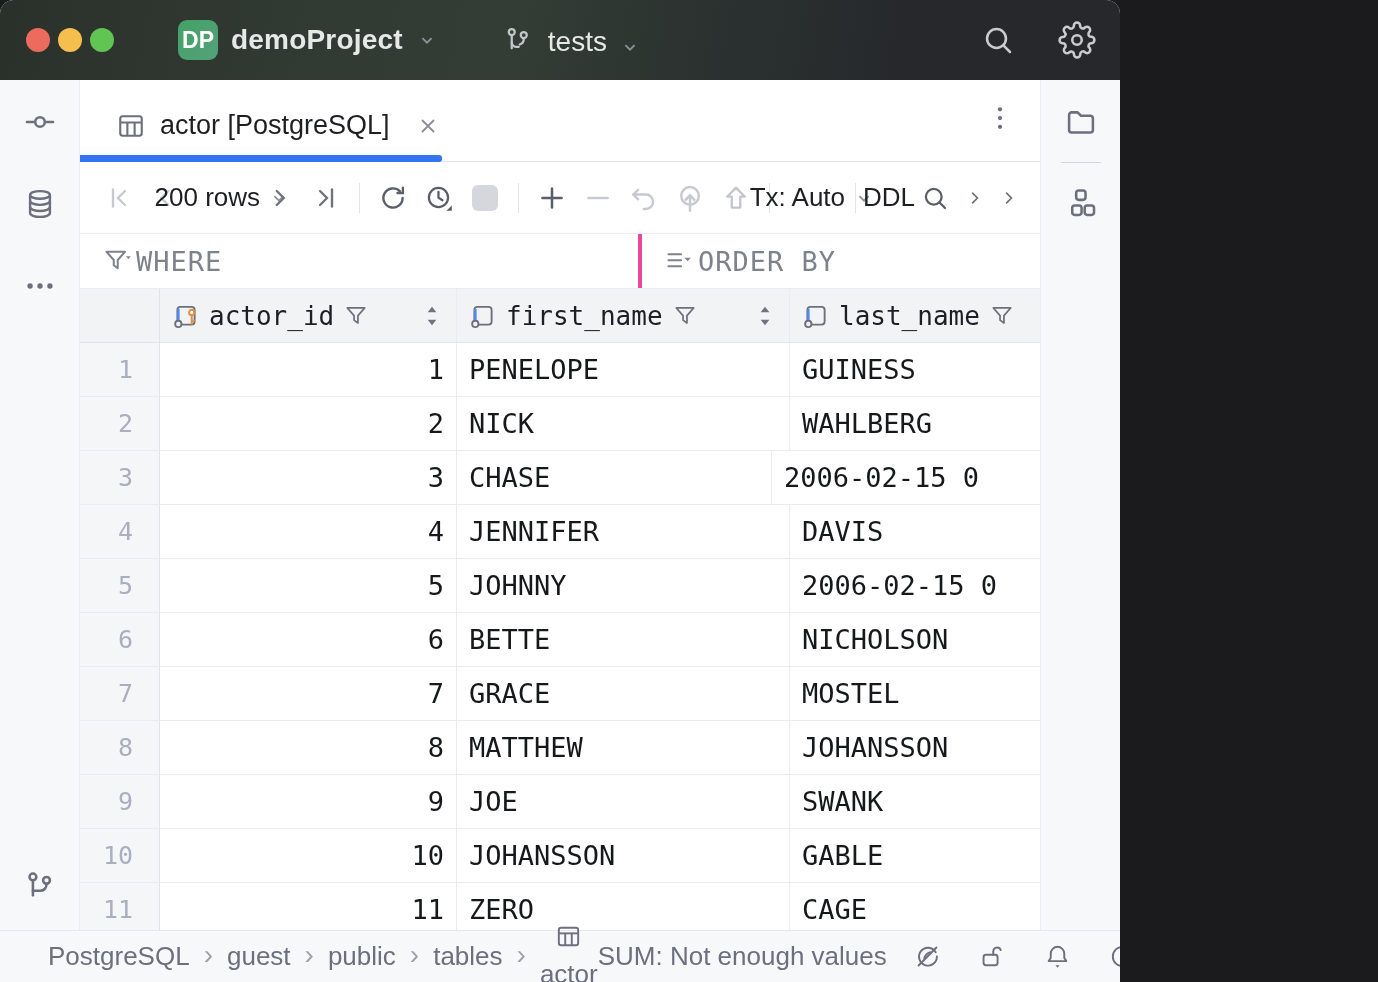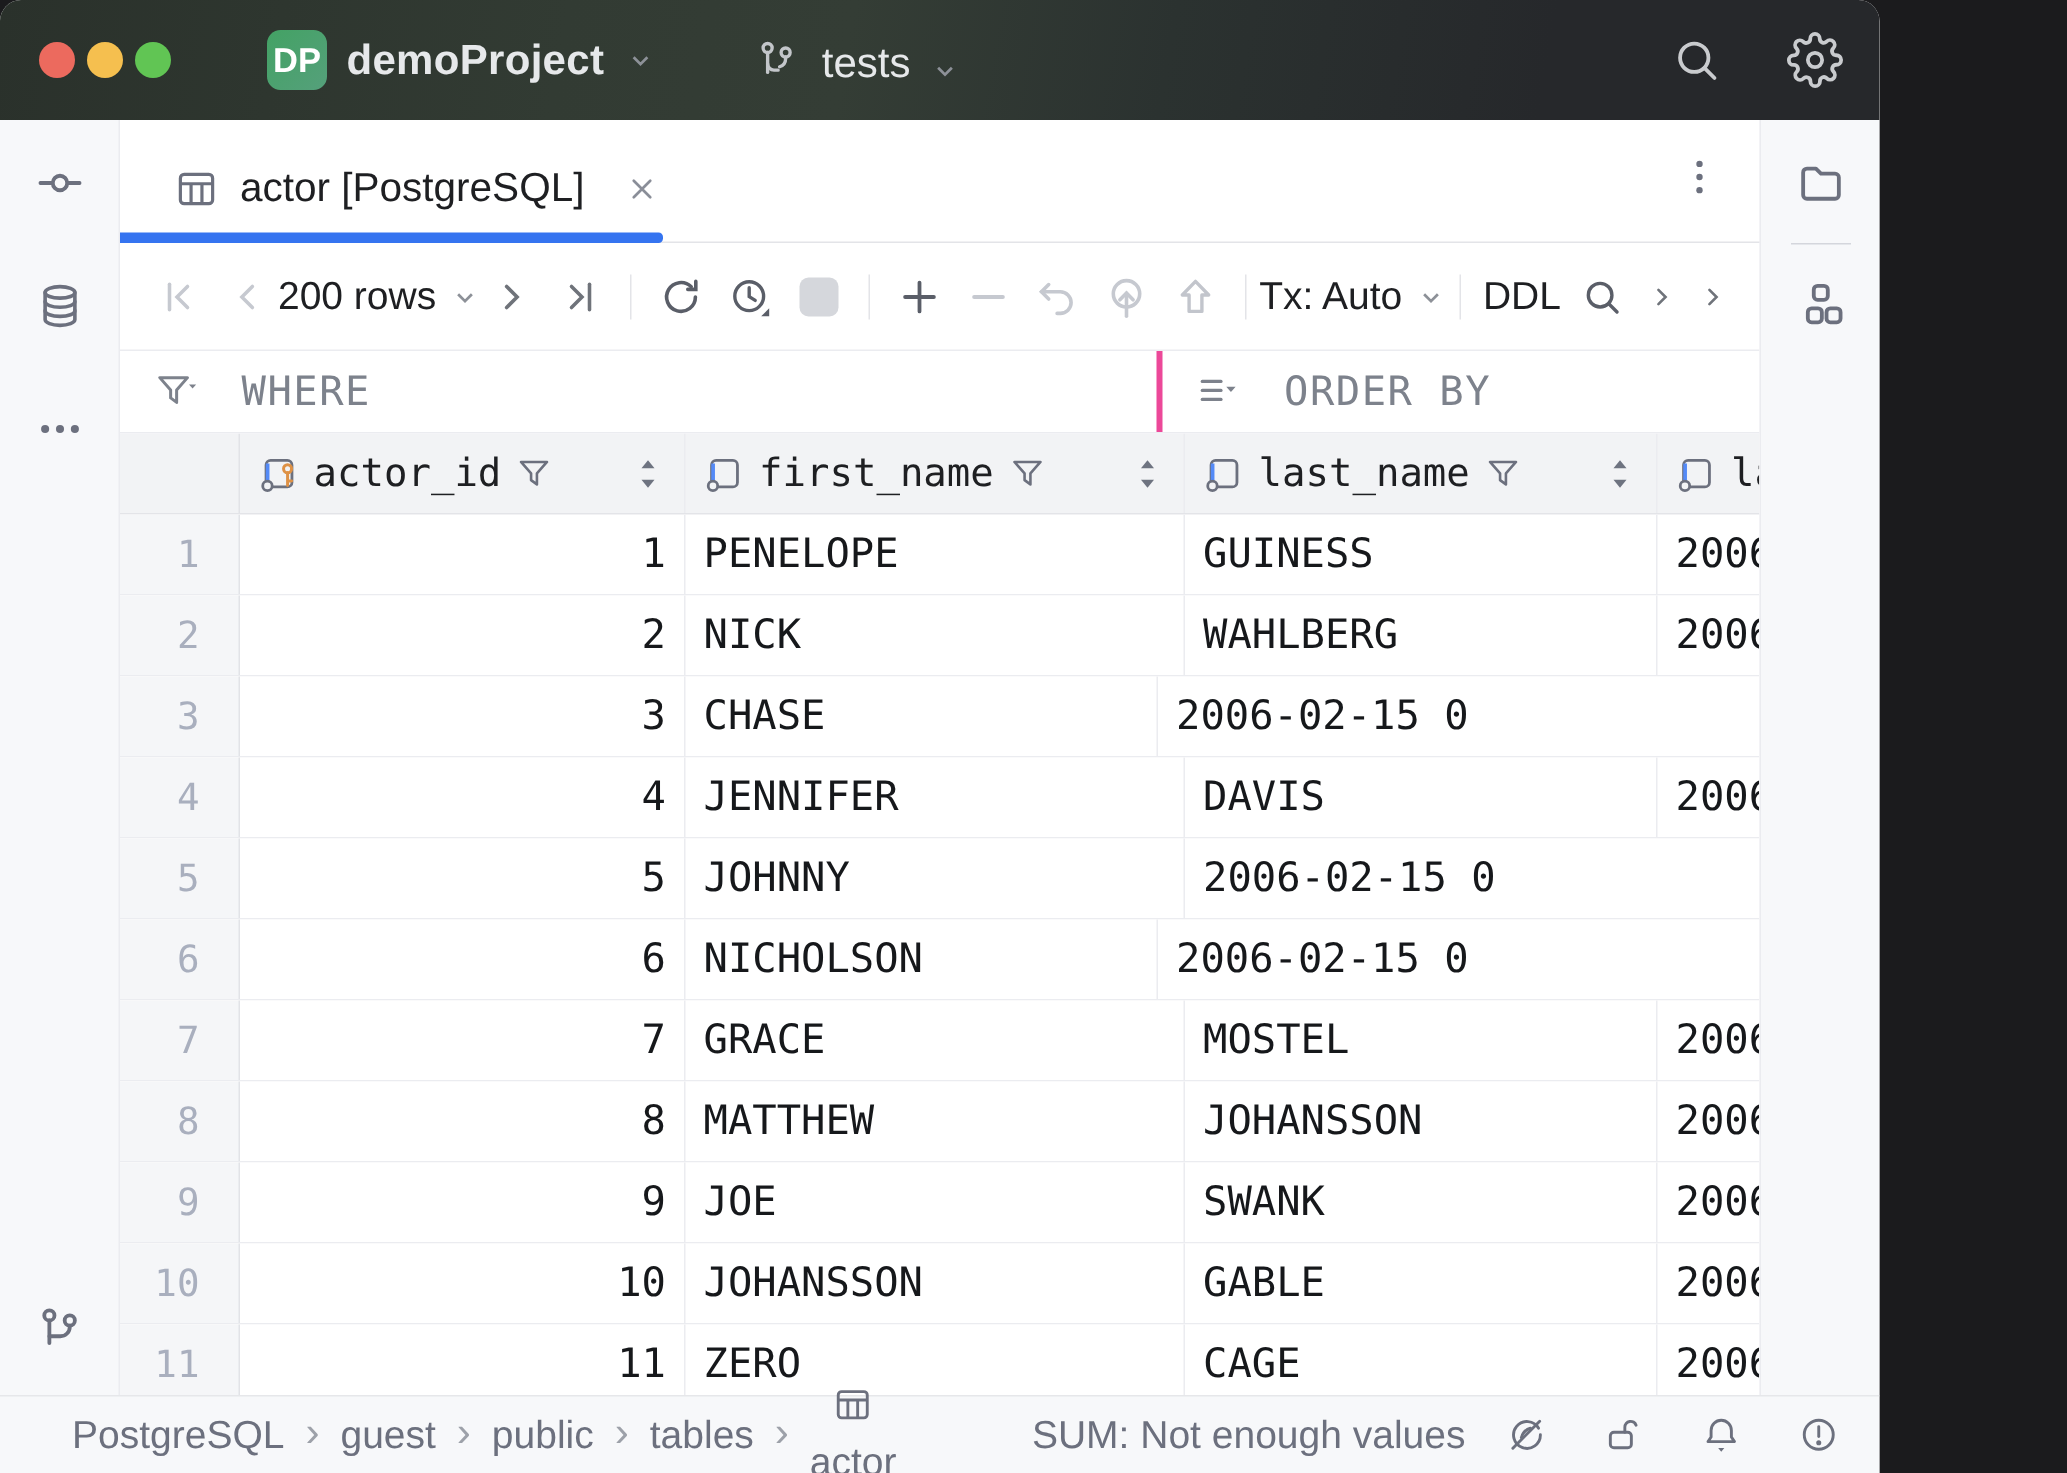--- a/index.html
+++ b/index.html
@@ -1,18 +1,18 @@
 <!DOCTYPE html>
 <html><head>
 <meta charset="utf-8">
 <style>
   * { margin:0; padding:0; box-sizing:border-box; }
   html,body { background:#1b1b1d; }
   body { width:1378px; height:982px; font-family:"Liberation Sans", sans-serif; }
-  .window { width:1253px; height:982px; background:#fff; border-radius:14px 14px 0 0; overflow:hidden;
+  .window { width:1120px; height:982px; background:#fff; border-radius:14px 14px 0 0; overflow:hidden;
             display:flex; flex-direction:column; }
 
   
   .titlebar { height:80px; flex:0 0 80px; display:flex; align-items:center; padding:0 24px 0 26px;
               background:linear-gradient(100deg,#2a312b 0%,#323b33 30%,#343d35 45%,#2b3230 62%,#26282b 82%,#26282b 100%); }
   .traffic { display:flex; gap:8px; align-items:center; }
   .light { width:24px; height:24px; border-radius:50%; }
   .light.red { background:#ec6a5e; } .light.yellow { background:#f5bf4f; } .light.green { background:#61c554; }
   .proj { display:flex; align-items:center; margin-left:64px; gap:13px; cursor:default; }
   .badge { width:40px; height:40px; border-radius:9px; background:linear-gradient(135deg,#43a264,#55a07b);
@@ -50,21 +50,21 @@
   .tbtn.dim { color:#c6c9d0; }
   .tbtn.faint { color:#c2c5cc; }
   .tbtn-label { font-size:26px; color:#1e1f22; white-space:nowrap; }
   .vsep { width:1px; height:30px; background:#e3e4e8; margin:0 10px; flex:0 0 1px; }
   .stop-square { width:26px; height:26px; background:#d5d7dc; border-radius:6px; }
   .push-right { margin-left:auto; }
 
   
   .filterbar { height:55px; flex:0 0 55px; display:flex; align-items:stretch; border-bottom:1px solid #ebecf0;
                font-family:"DejaVu Sans Mono", monospace; }
-  .filter-sec { display:flex; align-items:center; gap:29px; padding-left:22px; color:#7d828c; }
+  .filter-sec { display:flex; align-items:center; gap:4px; padding-left:22px; color:#7d828c; }
   .filter-sec.where { flex:1 1 auto; }
   .filter-sec.orderby { flex:0 0 402px; border-left:4px solid #ec4899; }
   .filter-text { font-size:27px; letter-spacing:1px; }
 
   
   .grid { flex:1 1 auto; min-height:0; overflow:hidden; display:flex; flex-direction:column;
           font-family:"DejaVu Sans Mono", monospace; }
   .grid-header { height:54px; flex:0 0 54px; display:flex; background:#f2f3f5; border-bottom:1px solid #e3e4e8; }
   .hcell { display:flex; align-items:center; padding:0 14px 0 12px; gap:9px; overflow:hidden; white-space:nowrap; }
   .hcell .hspacer { flex:1; }
@@ -470,20 +470,21 @@
             </div>
             <div class="grid-row">
               <div class="cell gutter w-gutter">5</div>
               <div class="cell right w-c1">5</div>
               <div class="cell left w-c2">JOHNNY</div>
               <div class="cell left w-c4">2006-02-15 0</div>
             </div>
             <div class="grid-row">
               <div class="cell gutter w-gutter">6</div>
               <div class="cell right w-c1">6</div>
+              <div class="cell left w-c2">BETTE</div>
               <div class="cell left w-c3">NICHOLSON</div>
               <div class="cell left w-c4">2006-02-15 0</div>
             </div>
             <div class="grid-row">
               <div class="cell gutter w-gutter">7</div>
               <div class="cell right w-c1">7</div>
               <div class="cell left w-c2">GRACE</div>
               <div class="cell left w-c3">MOSTEL</div>
               <div class="cell left w-c4">2006-02-15 0</div>
             </div>

